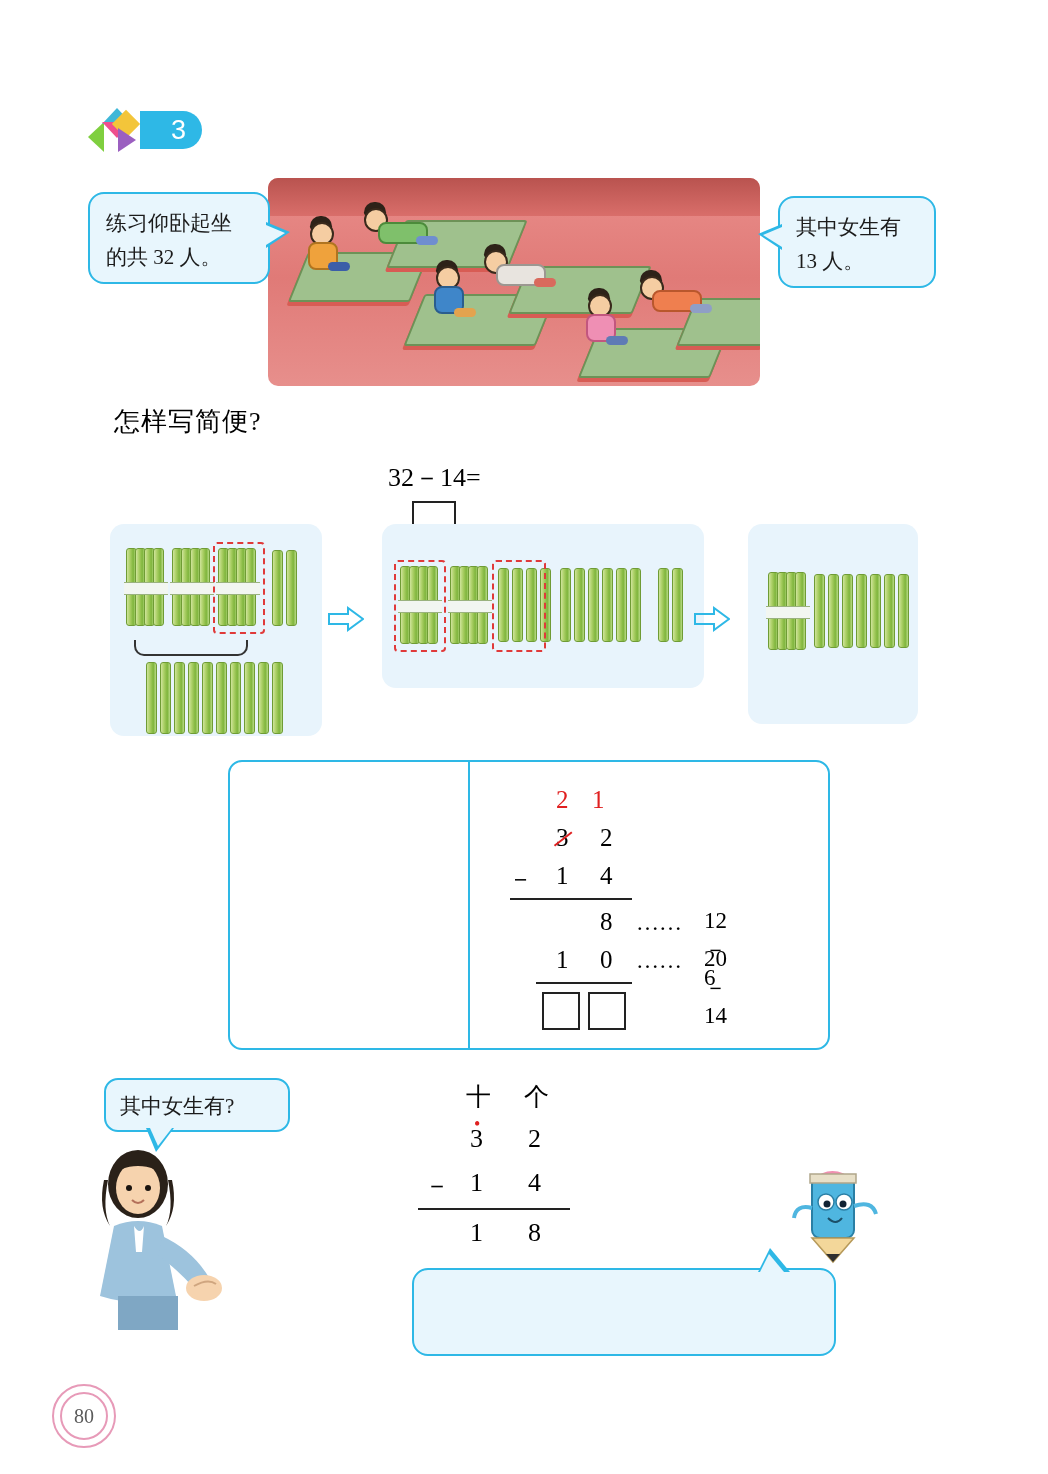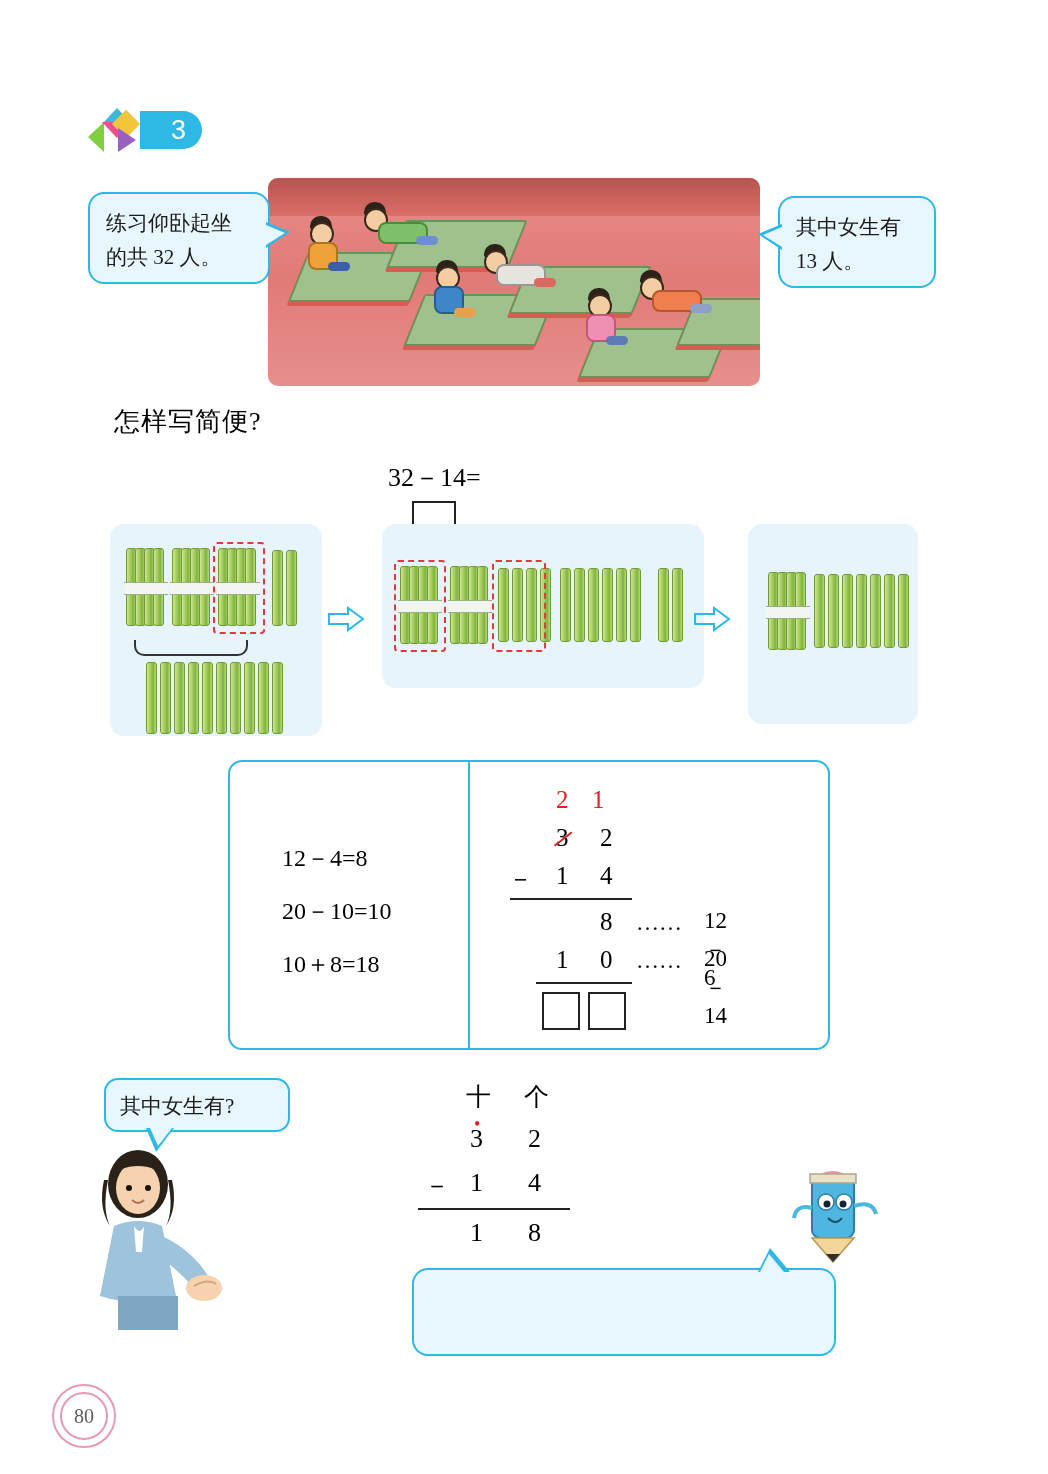--- a/index.html
+++ b/index.html
@@ -551,25 +551,20 @@
       <div class="stick" style="left:108px; top:50px; height:74px;"></div>
       <div class="stick" style="left:122px; top:50px; height:74px;"></div>
       <div class="stick" style="left:136px; top:50px; height:74px;"></div>
       <div class="stick" style="left:150px; top:50px; height:74px;"></div>
     </div>
   </div>
 
   <div id="method-box"></div>
   <div id="method-divider"></div>
 
-  <div class="eq-list">
-    <div>12－4=8</div>
-    <div>20－10=10</div>
-    <div>10＋8=18</div>
-  </div>
 
   <div class="vert-calc" id="vc-main">
     <div class="vc-row">
       <span class="digit red" style="left:48px; top:0;">2</span>
       <span class="digit red" style="left:84px; top:0;">1</span>
     </div>
     <div class="vc-row">
       <span class="digit strike" style="left:48px; top:0;">3</span>
       <span class="digit" style="left:92px; top:0;">2</span>
     </div>

